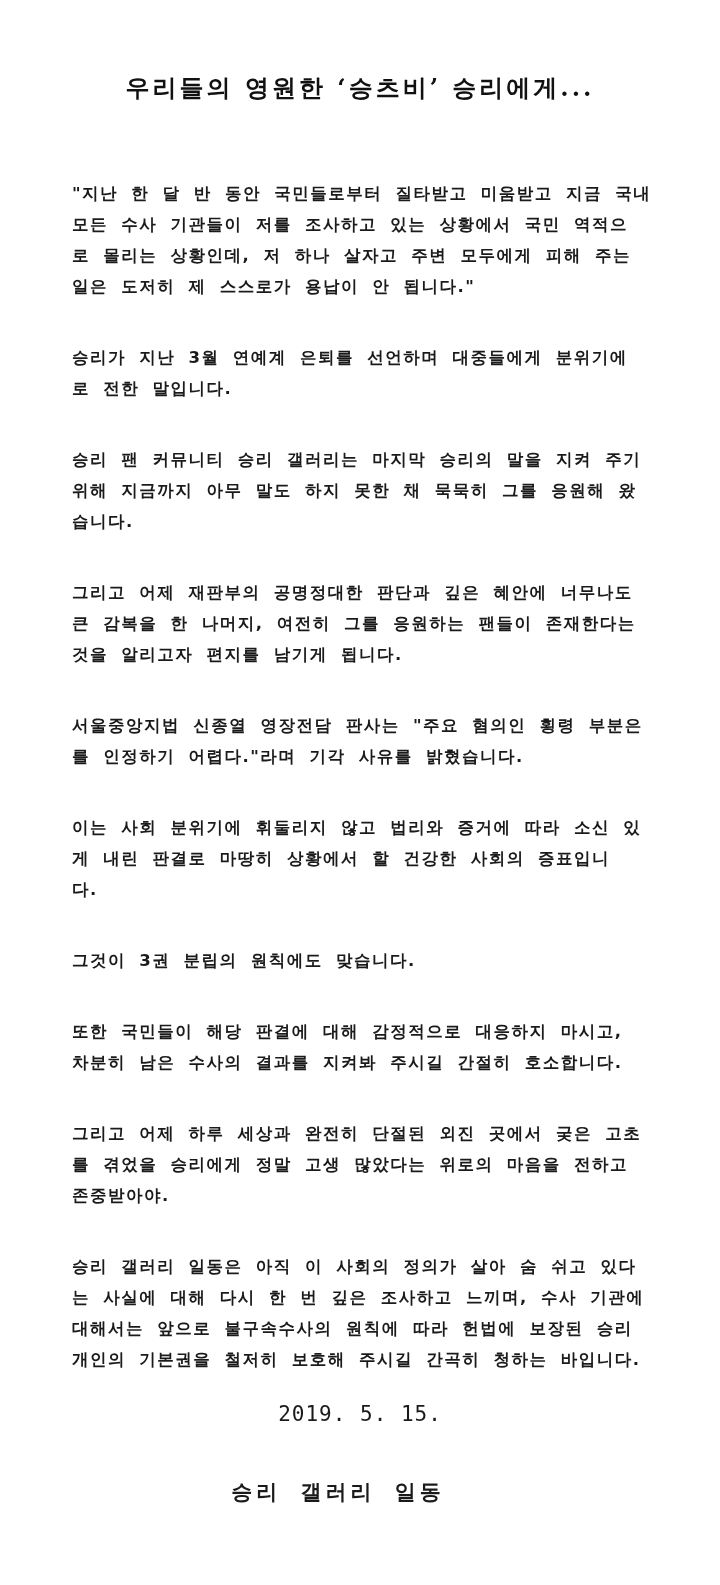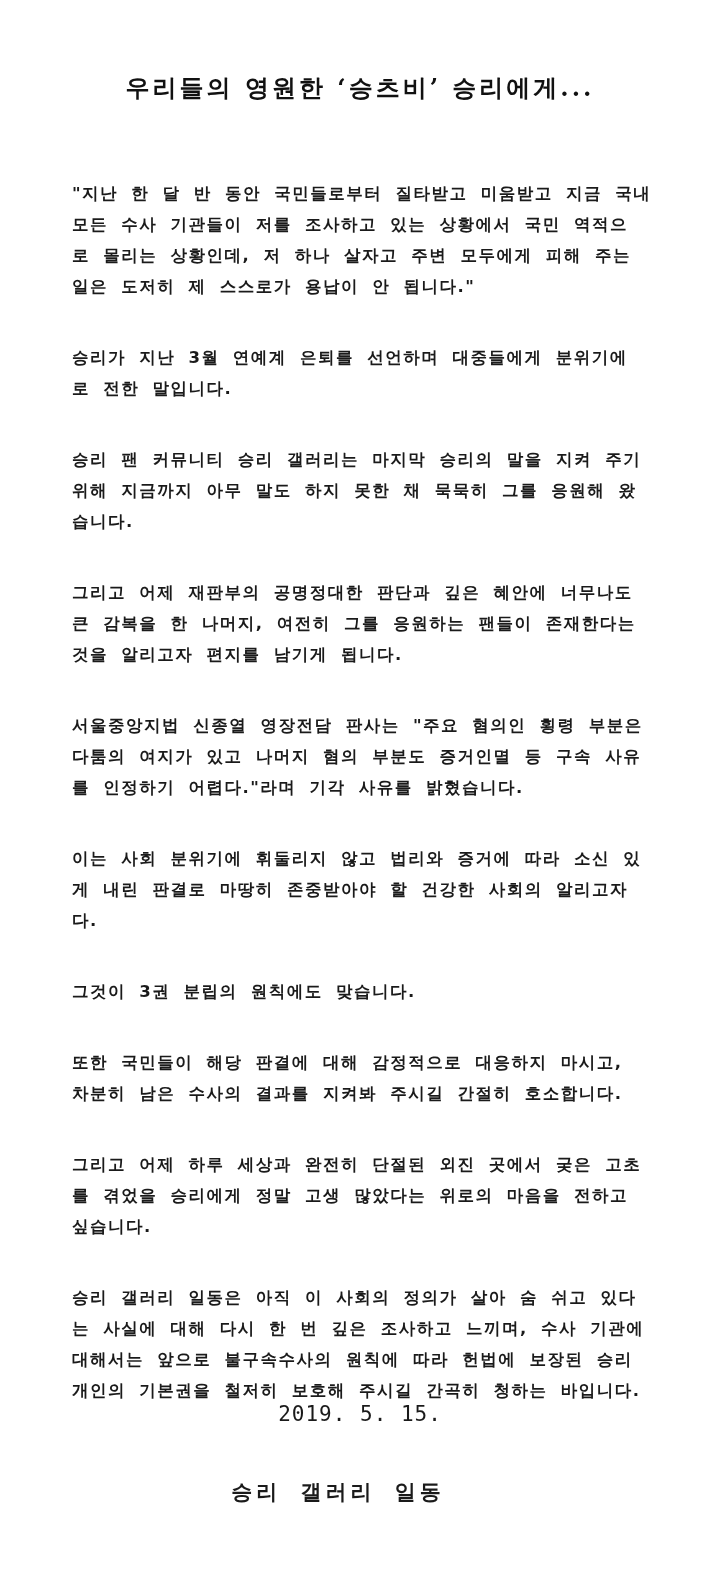--- a/index.html
+++ b/index.html
@@ -106,43 +106,42 @@
     </p>
 
     <p class="para">
       <span class="line">그리고 어제 재판부의 공명정대한 판단과 깊은 혜안에 너무나도</span>
       <span class="line">큰 감복을 한 나머지, 여전히 그를 응원하는 팬들이 존재한다는</span>
       <span class="line">것을 알리고자 편지를 남기게 됩니다.</span>
     </p>
 
     <p class="para">
       <span class="line">서울중앙지법 신종열 영장전담 판사는 "주요 혐의인 횡령 부분은</span>
-      <span class="line">다툼의 여지가 있고 나머지 혐의 부분도 증거인멸 등 구속 사유</span>
       <span class="line">를 인정하기 어렵다."라며 기각 사유를 밝혔습니다.</span>
     </p>
 
     <p class="para">
       <span class="line">이는 사회 분위기에 휘둘리지 않고 법리와 증거에 따라 소신 있</span>
-      <span class="line">게 내린 판결로 마땅히 존중받아야 할 건강한 사회의 알리고자</span>
+      <span class="line">게 내린 판결로 마땅히 상황에서 할 건강한 사회의 증표입니</span>
       <span class="line">다.</span>
     </p>
 
     <p class="para">
       <span class="line">그것이 3권 분립의 원칙에도 맞습니다.</span>
     </p>
 
     <p class="para">
       <span class="line">또한 국민들이 해당 판결에 대해 감정적으로 대응하지 마시고,</span>
       <span class="line">차분히 남은 수사의 결과를 지켜봐 주시길 간절히 호소합니다.</span>
     </p>
 
     <p class="para">
       <span class="line">그리고 어제 하루 세상과 완전히 단절된 외진 곳에서 궂은 고초</span>
       <span class="line">를 겪었을 승리에게 정말 고생 많았다는 위로의 마음을 전하고</span>
-      <span class="line">싶습니다.</span>
+      <span class="line">존중받아야.</span>
     </p>
 
     <p class="para">
       <span class="line">승리 갤러리 일동은 아직 이 사회의 정의가 살아 숨 쉬고 있다</span>
       <span class="line">는 사실에 대해 다시 한 번 깊은 조사하고 느끼며, 수사 기관에</span>
       <span class="line">대해서는 앞으로 불구속수사의 원칙에 따라 헌법에 보장된 승리</span>
       <span class="line">개인의 기본권을 철저히 보호해 주시길 간곡히 청하는 바입니다.</span>
     </p>
 
   </div>

